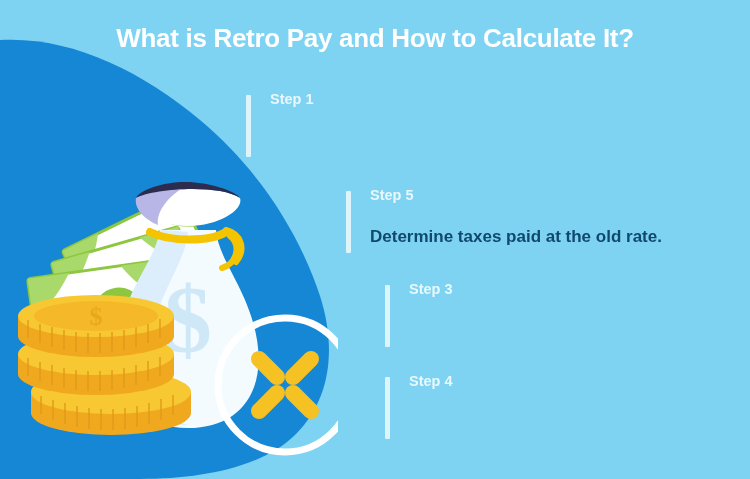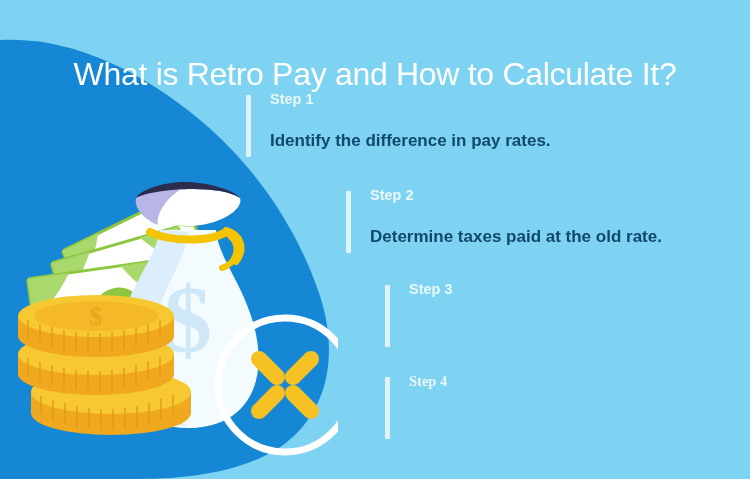--- a/index.html
+++ b/index.html
@@ -29,26 +29,25 @@
     width: 330px;
     height: 300px;
   }
   .title {
     position: absolute;
     left: 0;
     top: 24px;
     width: 750px;
     text-align: center;
     color: #ffffff;
-    font-size: 32px;
-    font-weight: normal;
+    font-size: 26px;
+    font-weight: bold;
     letter-spacing: -0.3px;
     line-height: 1.15;
     z-index: 5;
-    margin-top: 32px;
   }
   .steps {
     position: absolute;
     left: 0; top: 0;
     width: 750px;
     height: 479px;
     z-index: 6;
   }
   .step {
     position: absolute;
@@ -74,21 +73,21 @@
     color: #10486e;
     font-size: 17px;
     font-weight: bold;
     line-height: 1.2;
     margin-top: 24px;
     white-space: nowrap;
   }
   #step-1 { left: 246px; top: 92px; }
   #step-2 { left: 346px; top: 188px; }
   #step-3 { left: 385px; top: 282px; }
-  #step-4 { left: 385px; top: 374px; font-family: Liberation Serif, serif; }
+  #step-4 { left: 385px; top: 374px; }
 </style>
 </head>
 <body>
 
 <div id="infographic">
 
   <svg id="bg-svg" viewBox="0 0 750 479" preserveAspectRatio="none">
     <rect x="0" y="0" width="750" height="479" fill="#7ed3f2"></rect>
     <path d="M0,40 C70,36 140,70 200,120 C262,172 300,236 320,296
              C336,346 332,398 296,434 C262,468 200,479 140,479
@@ -207,26 +206,25 @@
     </g>
   </svg>
 
   <div class="title">What is Retro Pay and How to Calculate It?</div>
 
   <div class="steps">
 
     <div class="step" id="step-1">
       <div class="bar"></div>
       <div class="step-label">Step 1</div>
-      <div class="step-desc">Identify the difference in pay rates.</div>
     </div>
 
     <div class="step" id="step-2">
       <div class="bar"></div>
-      <div class="step-label">Step 2</div>
+      <div class="step-label">Step 5</div>
       <div class="step-desc">Determine taxes paid at the old rate.</div>
     </div>
 
     <div class="step" id="step-3">
       <div class="bar"></div>
       <div class="step-label">Step 3</div>
     </div>
 
     <div class="step" id="step-4">
       <div class="bar"></div>

